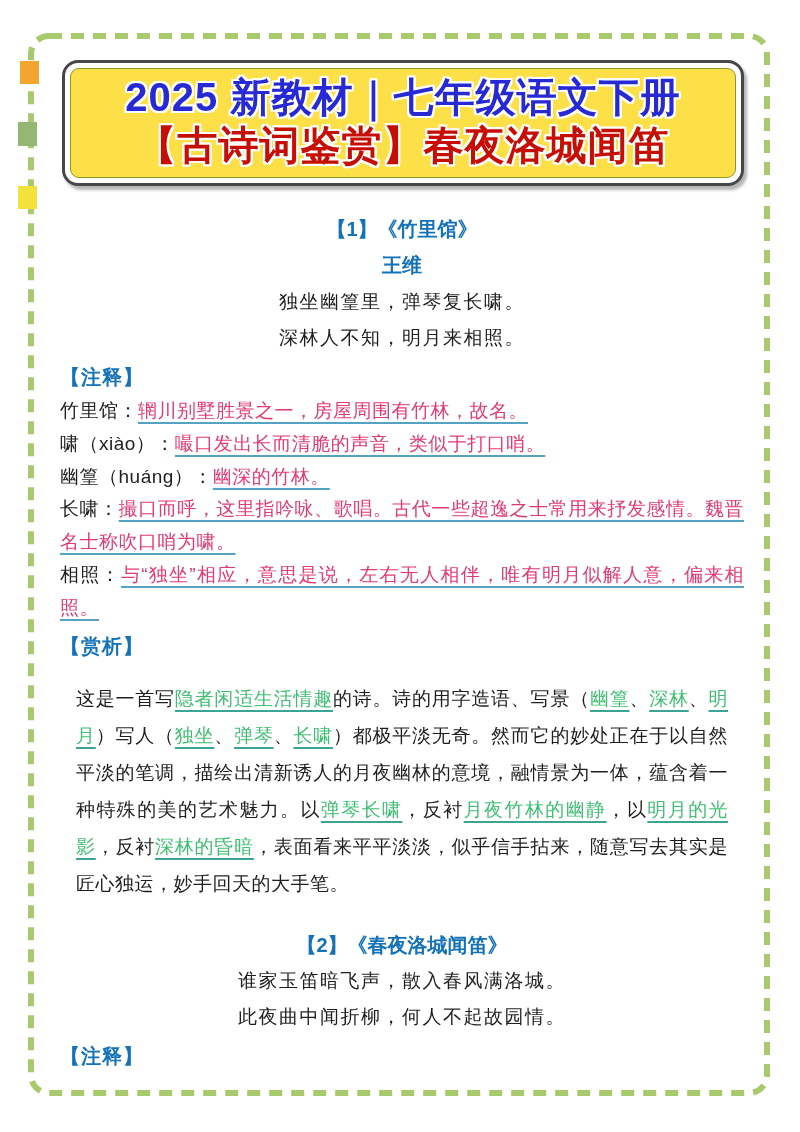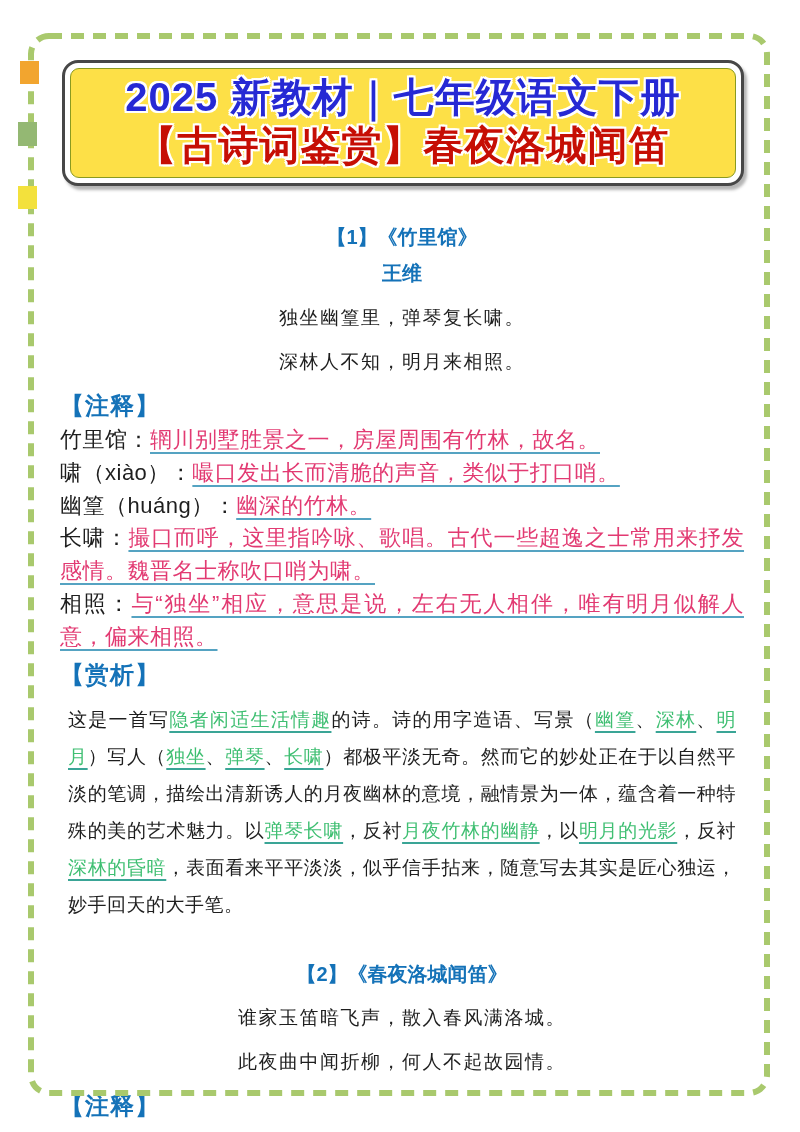--- a/index.html
+++ b/index.html
@@ -43,59 +43,59 @@
       0 -2px 0 #fff, 0 2px 0 #fff, -2px 0 0 #fff, 2px 0 0 #fff;
   }
   .banner-line1{color:#2629d4;}
   .banner-line2{color:#c60e04;}
 
   .content{
     margin:0 56px 0 60px;
     color:#1e1e1e;
   }
   .poem-title{
-    margin:33px 0 0 0;
+    margin:25px 0 0 0;
     text-align:center;
     color:#1472b8;
     font-size:20px;
     font-weight:bold;
     line-height:36px;
   }
   .poem-author{
     margin:0;
     text-align:center;
     color:#1472b8;
     font-size:20px;
     font-weight:bold;
     line-height:37px;
   }
   .poem-line{
-    margin:8px;
+    margin:0;
     text-align:center;
     font-size:19px;
     line-height:36px;
     letter-spacing:1.5px;
   }
   .section-head{
     margin:3px 0 0 0;
     color:#1472b8;
-    font-size:24px;
+    font-size:20px;
     font-weight:bold;
     line-height:36px;
     letter-spacing:1px;
   }
   .note{
     margin:0;
-    font-size:22px;
+    font-size:19px;
     line-height:32.8px;
     text-align:justify;
     letter-spacing:0.5px;
   }
   .para{
-    margin:8px;
+    margin:16px;
     font-size:19px;
     line-height:37px;
     text-align:justify;
     letter-spacing:0.5px;
   }
   .seg-pink{
     color:#e23a72;
     text-decoration:underline;
     text-decoration-color:#55a3c2;
     text-decoration-thickness:2px;

